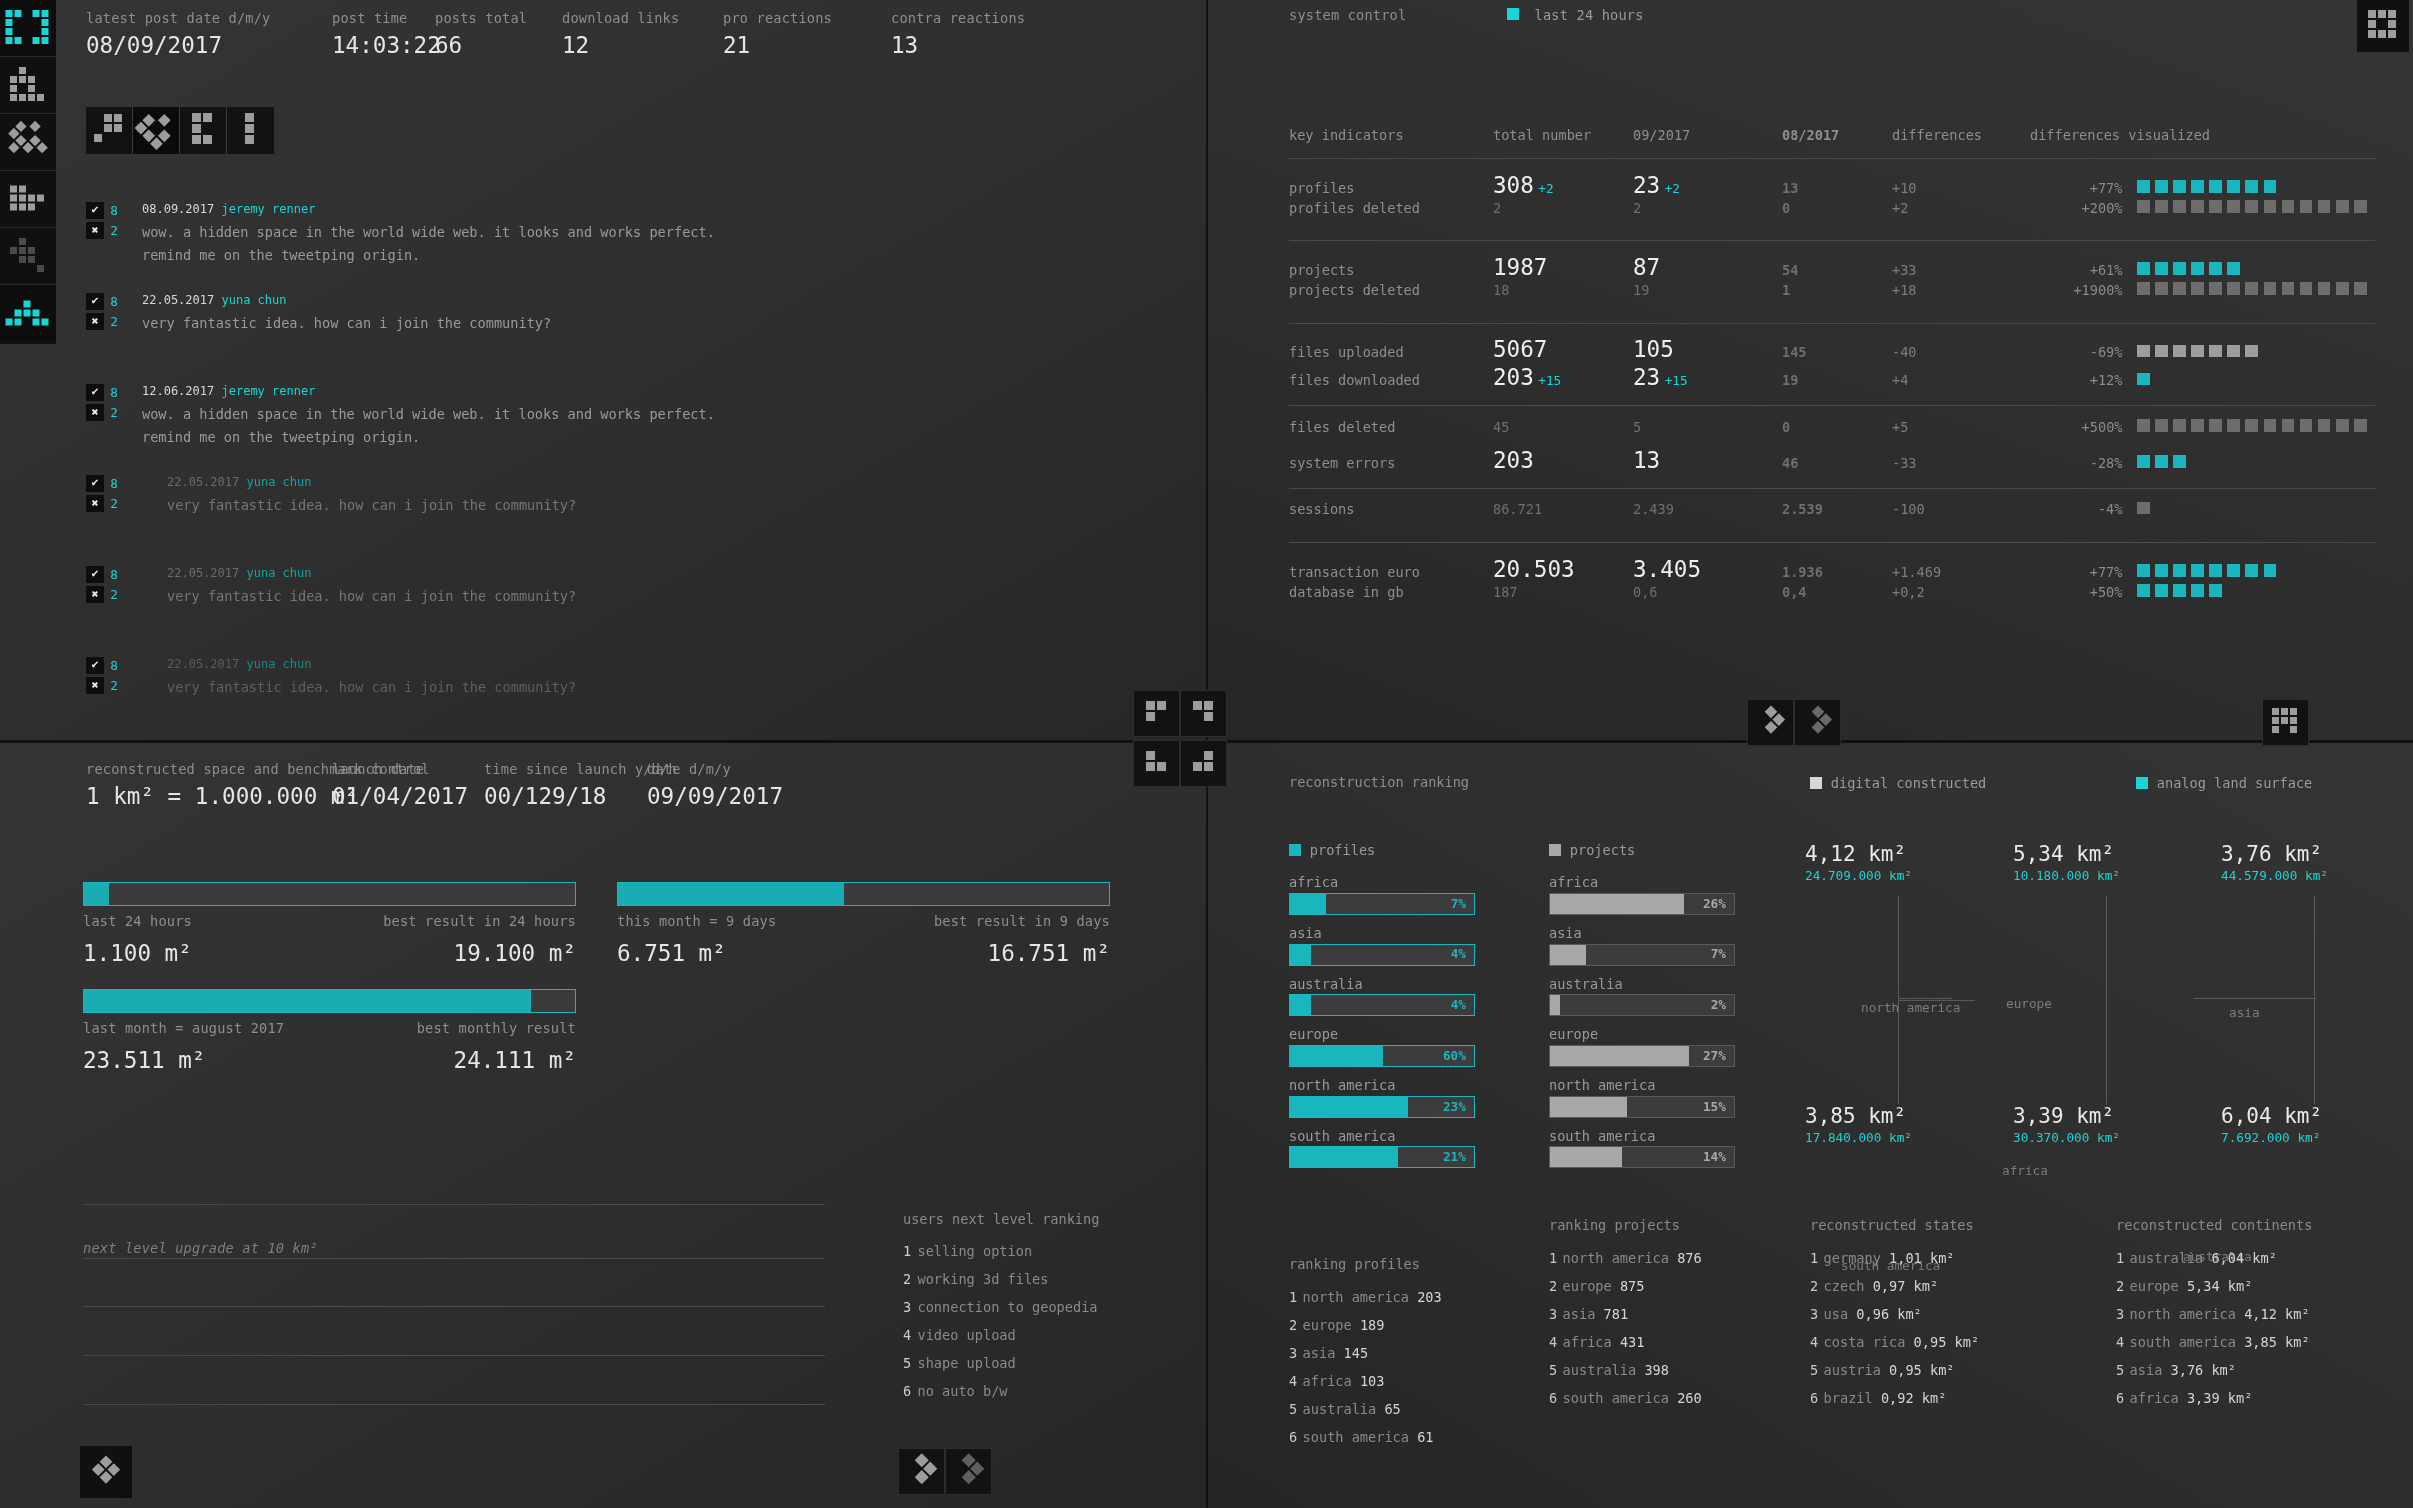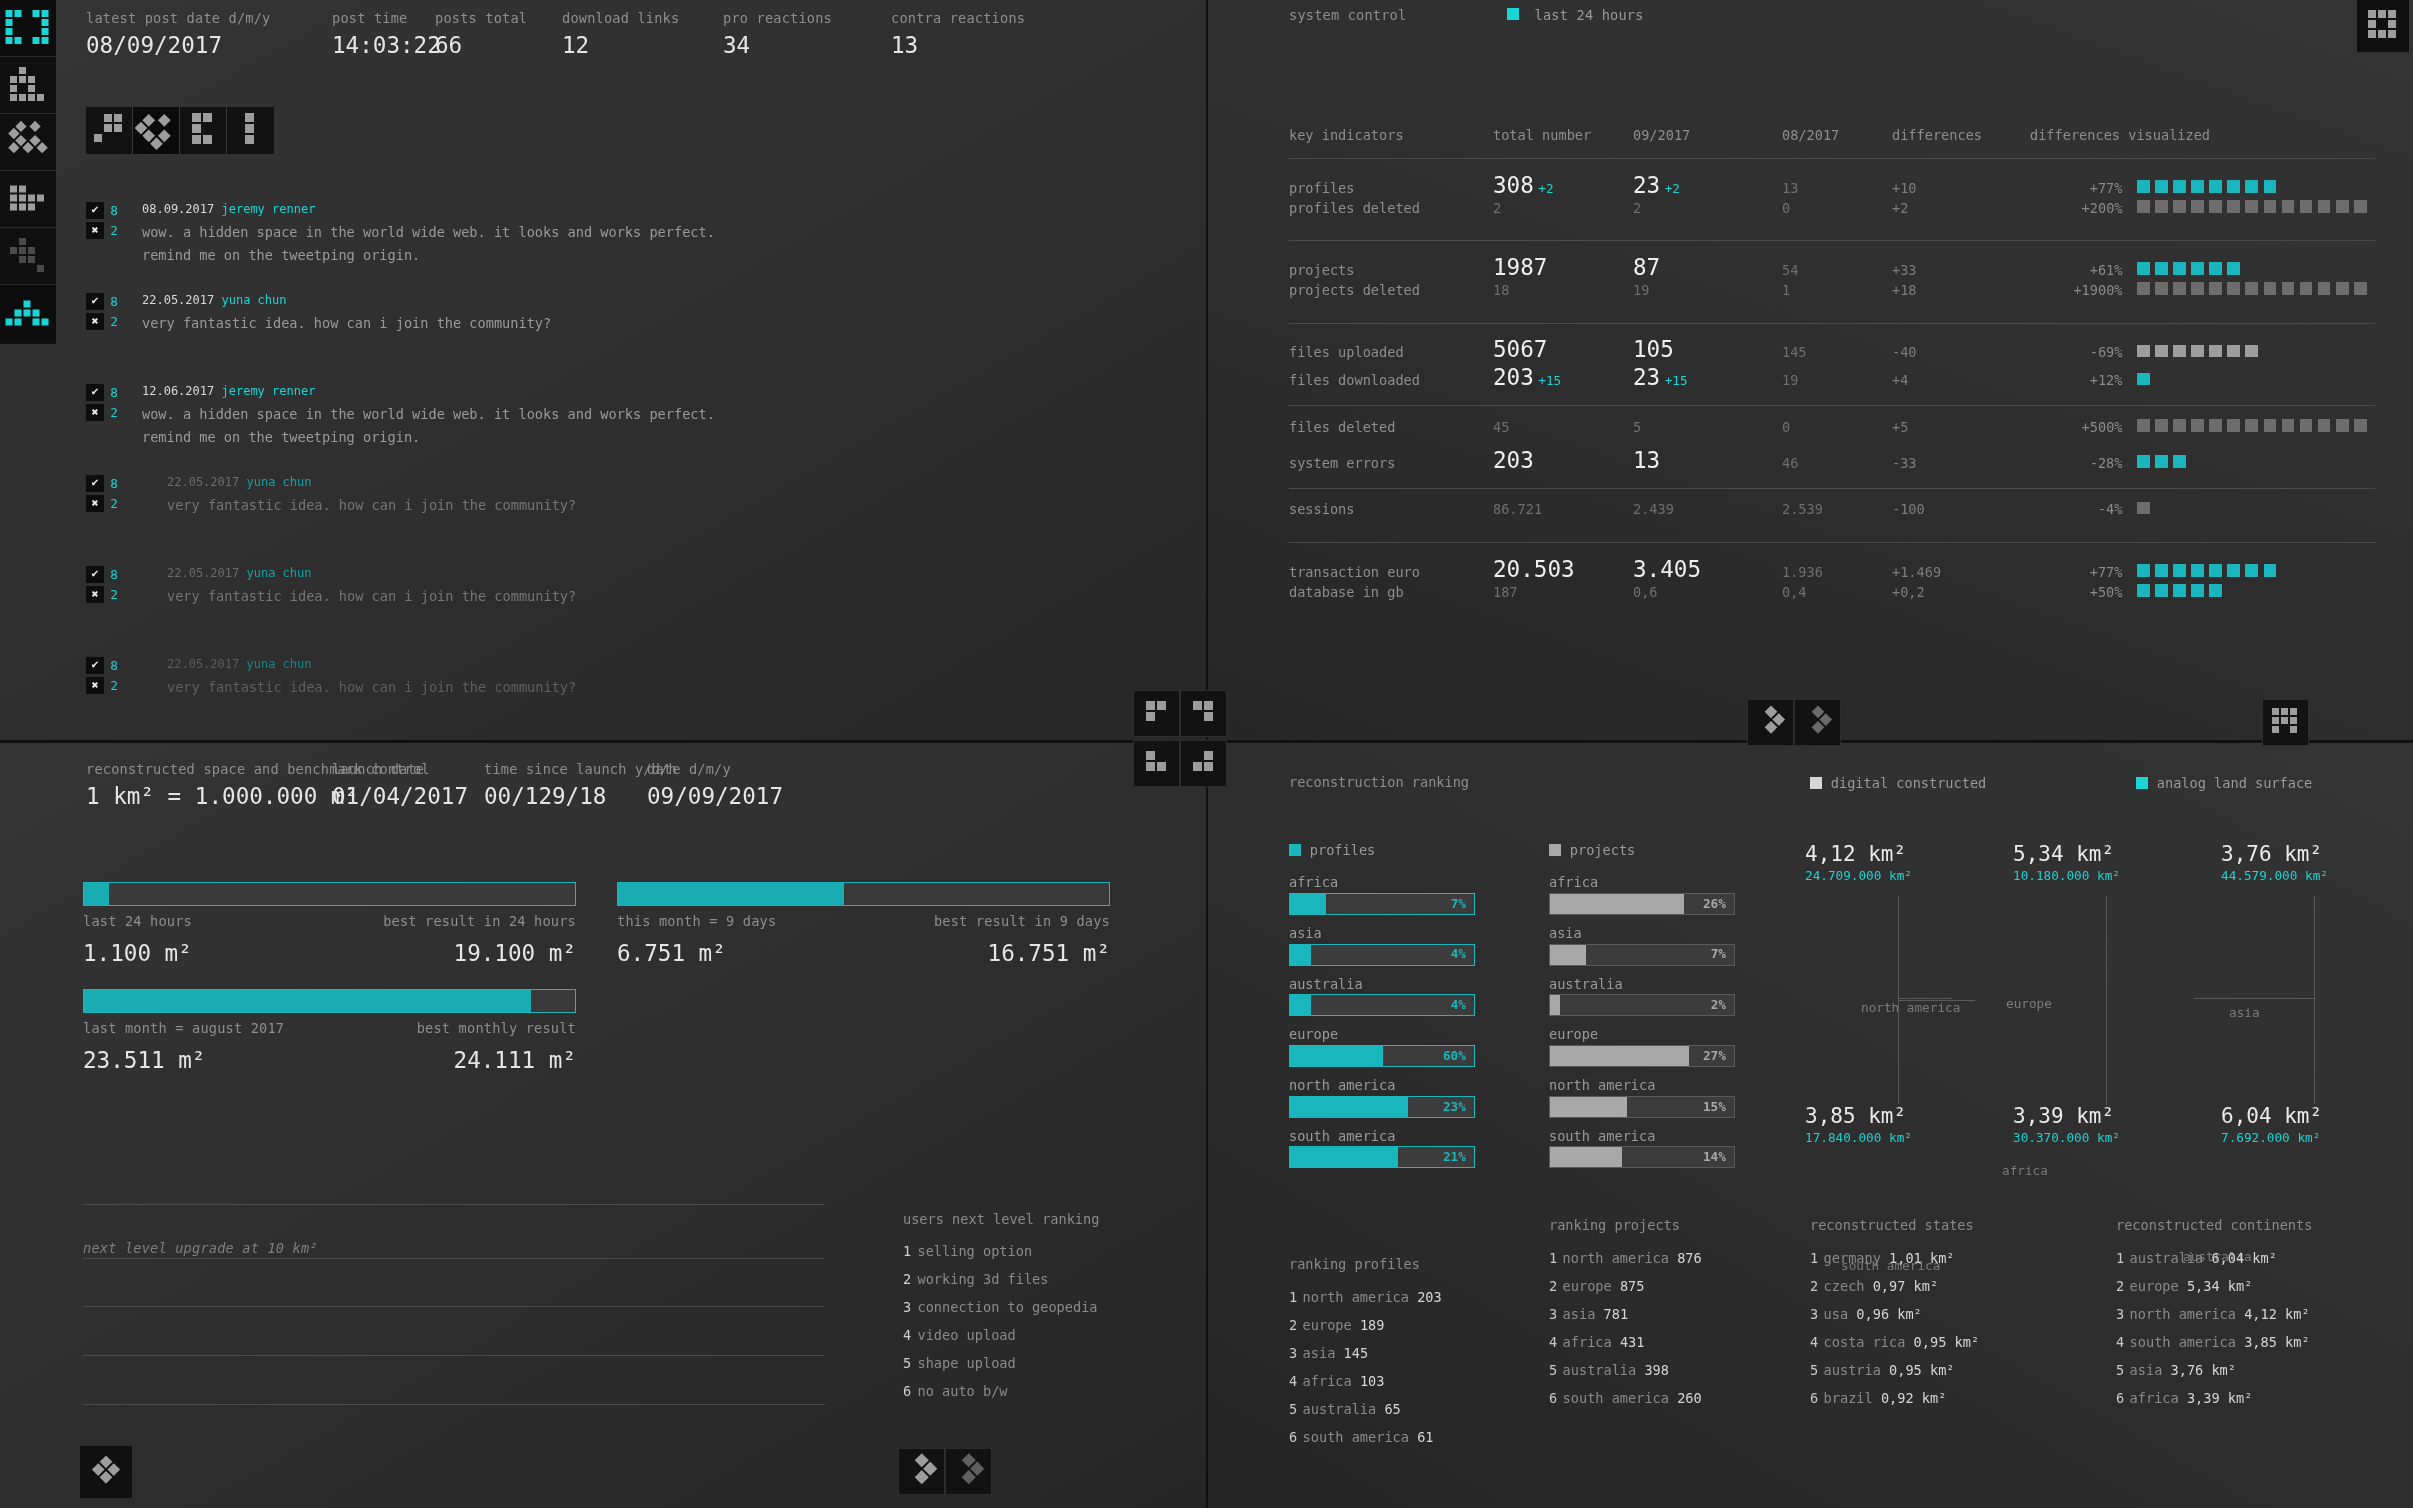--- a/index.html
+++ b/index.html
@@ -71,21 +71,21 @@
   
   #sysctl { position:absolute; left:1289px; top:7.2px; }
   #kit { position:absolute; left:1289px; top:127px; width:1086px; }
   .kit-head { display:flex; font-size:13.6px; color:#8e8e8e; height:31px; }
   .kit-grp { border-top:0.9px solid #4a4a4a; padding-top:12.7px; margin-bottom:12.7px; }
   .kit-grp:first-of-type { border-top:none; }
   .kit-row { display:flex; align-items:baseline; height:28px; }
   .c-name { width:204px; font-size:13.6px; color:#8e8e8e; white-space:nowrap; }
   .c-tot  { width:140px; white-space:nowrap; }
   .c-m1   { width:149px; white-space:nowrap; }
-  .c-m2   { width:110px; font-size:13.6px; color:#6f6f6f; white-space:nowrap; }
+  .c-m2   { width:110px; font-size:13.6px; color:#6f6f6f; white-space:nowrap;font-weight:bold; }
   .c-dif  { width:138px; font-size:13.6px; color:#7d7d7d; white-space:nowrap; }
   .c-pct  { width:107px; font-size:13.6px; color:#8a8a8a; text-align:right; padding-right:14.5px; white-space:nowrap; }
   .c-vis  { display:flex; gap:5.4px; align-items:center; }
   .big { font-size:22.6px; color:#efefef; }
   .small { font-size:13.6px; color:#6f6f6f; }
   .delta { font-size:12.7px; color:#19d5d5; margin-left:4.5px; }
   .vbx { width:12.7px; height:12.7px; display:block; }
   .vbx.on { background:#19b7bd; }
   .vbx.off { background:#9d9d9d; }
   .vbx.dimoff { background:#6d6d6d; }
@@ -241,21 +241,21 @@
       <div class="metric" style="left: 349px; top: 0px;">
         <span class="lbl">posts total</span>
         <span class="val">66</span>
       </div>
       <div class="metric" style="left: 476px; top: 0px;">
         <span class="lbl">download links</span>
         <span class="val">12</span>
       </div>
       <div class="metric" style="left: 637px; top: 0px;">
         <span class="lbl">pro reactions</span>
-        <span class="val">34</span>
+        <span class="val">21</span>
       </div>
       <div class="metric" style="left: 805px; top: 0px;">
         <span class="lbl">contra reactions</span>
         <span class="val">13</span>
       </div>
     </div>
 
   <div class="btnrow" id="viewbtns" style="left:86px; top:107px;">
       <div class="sqbtn">
         <span><span class="pxicon" style="width: 30px; height: 30px;"><i style="left: 10px; top: 0px; width: 8.1px; height: 8.1px; background: rgb(157, 157, 157);"></i><i style="left: 20px; top: 0px; width: 8.1px; height: 8.1px; background: rgb(157, 157, 157);"></i><i style="left: 10px; top: 10px; width: 8.1px; height: 8.1px; background: rgb(157, 157, 157);"></i><i style="left: 20px; top: 10px; width: 8.1px; height: 8.1px; background: rgb(157, 157, 157);"></i><i style="left: 0px; top: 20px; width: 8.1px; height: 8.1px; background: rgb(157, 157, 157);"></i></span></span>

